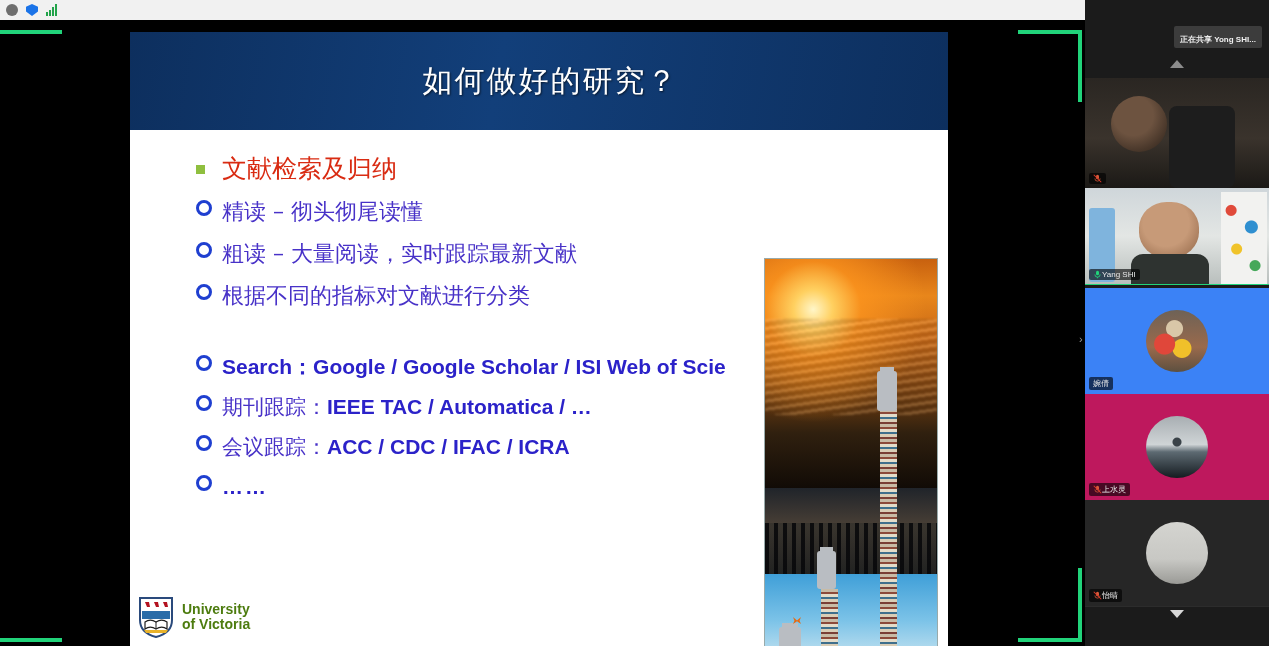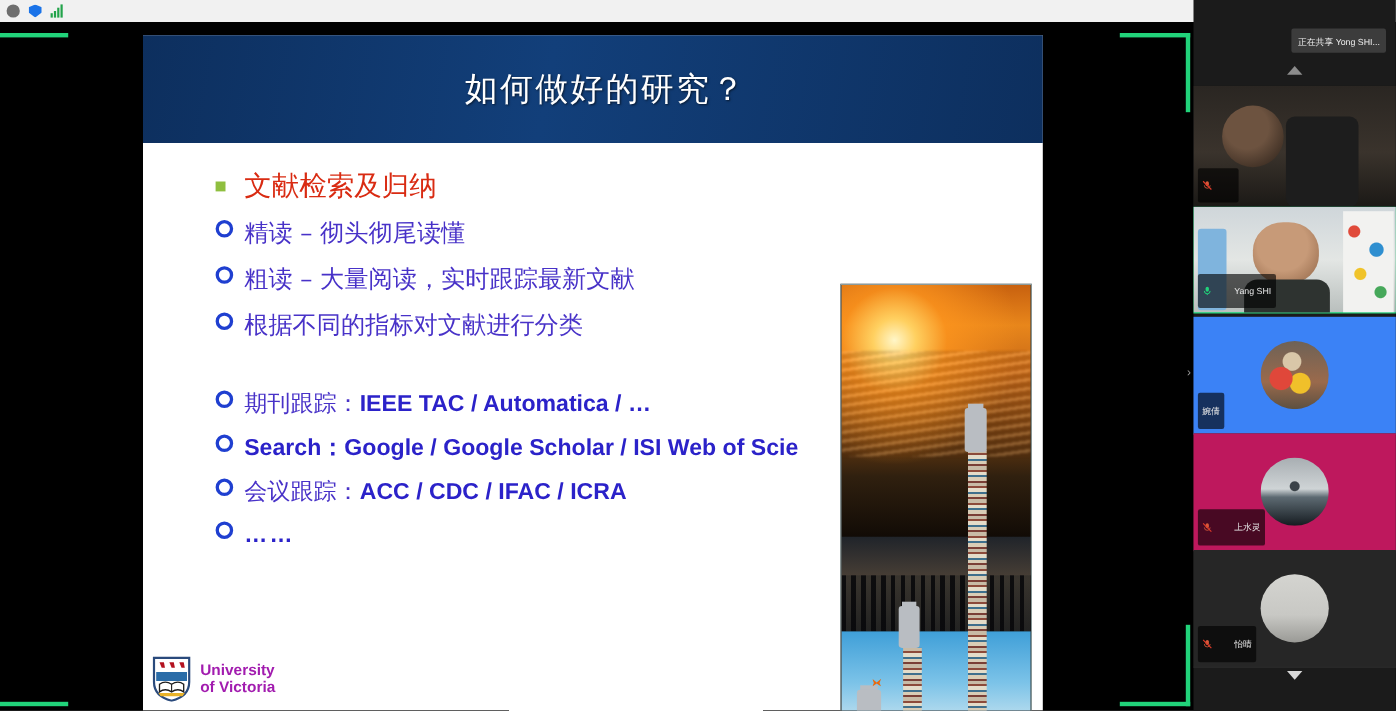--- a/index.html
+++ b/index.html
@@ -78,45 +78,45 @@
     box-shadow:0 -7px 0 -3px #b9bdc2;}
   .fig.f2{left:52px;top:292px;width:19px;height:38px;box-shadow:0 -7px 0 -3px #b9bdc2;}
   .fig.f3{left:14px;top:368px;width:22px;height:36px;box-shadow:0 -7px 0 -3px #b9bdc2;}
   .bfly{position:absolute;width:8px;height:7px;background:#e8690f;
     clip-path:polygon(50% 50%,0 0,18% 55%,0 100%,50% 62%,100% 100%,82% 55%,100% 0);}
 
   
   .uvic{position:absolute;left:8px;bottom:8px;display:flex;align-items:center;gap:8px;}
   .shield{width:36px;height:42px;}
   .uvic-txt{font-family:"Liberation Sans",sans-serif;font-weight:bold;font-size:14px;
-    line-height:15px;color:#a21caf;}
+    line-height:15px;color:#4d7c0f;}
   .caption{position:absolute;left:652px;bottom:14px;
     font-family:"DejaVu Serif","Liberation Serif",serif;font-size:15px;color:#2d2d2d;}
   .sel-overlay{position:absolute;left:706px;bottom:10px;width:50px;height:46px;
     pointer-events:none;}
 
   
   .rail{position:absolute;left:1085px;top:0;width:184px;height:646px;background:#1b1b1b;}
   .tile{position:relative;width:184px;background:#111;border-bottom:1px solid #2c2c2c;
     overflow:hidden;}
   .tile.active{outline:2px solid #21d37a;outline-offset:-2px;}
-  .namechip{position:absolute;left:4px;bottom:4px;display:flex;align-items:center;gap:20px;
-    background:rgba(0,0,0,.62);padding:11px 4px;border-radius:2px;}
+  .namechip{position:absolute;left:4px;bottom:4px;display:flex;align-items:center;gap:0;
+    background:rgba(0,0,0,.62);padding:1px 4px;border-radius:2px;}
   .namechip span{font-size:8px;color:#e8e8e8;font-family:"Liberation Sans",sans-serif;
     white-space:nowrap;}
   .mic{width:9px;height:9px;flex:0 0 auto;}
   .avatar{position:absolute;left:50%;top:50%;transform:translate(-50%,-50%);
     width:62px;height:62px;border-radius:50%;overflow:hidden;}
   .scroll-arrow{position:absolute;left:50%;transform:translateX(-50%);
     width:0;height:0;border-left:7px solid transparent;border-right:7px solid transparent;}
   .up-arrow{top:60px;border-bottom:8px solid #8c8c8c;}
   .down-arrow{bottom:28px;border-top:8px solid #d8d8d8;}
   .tooltip{position:absolute;left:89px;top:26px;background:#3c3c3c;
     padding:2px 6px;border-radius:2px;}
-  .tooltip span{font-size:8px;color:#efefef;white-space:nowrap;}
+  .tooltip span{font-size:8px;color:#efefef;white-space:nowrap;font-weight:bold;}
   .collapse{position:absolute;left:-6px;top:333px;color:#9a9a9a;font-size:11px;}
   .winbar{position:absolute;left:108px;top:0;height:20px;display:flex;align-items:center;gap:4px;}
   .winbar .pill{height:12px;background:#2f6fd0;border-radius:2px;width:54px;}
   .winbar .chip{height:12px;background:#dcdcdc;border-radius:1px;width:44px;}
   .winbar .chip2{height:12px;background:#dcdcdc;border-radius:1px;width:16px;}
 </style>
 </head>
 <body>
 
 <div id="root">
@@ -170,27 +170,27 @@
         </div>
         <div class="bl">
           <span class="mk"><i class="mk-ring"></i></span>
           <span class="t-blue">根据不同的指标对文献进行分类</span>
         </div>
 
         <div class="gap"></div>
 
         <div class="bl">
           <span class="mk"><i class="mk-ring"></i></span>
+          <span class="t-sans">Search：</span>
+            <span class="t-sans">Google / Google Scholar / ISI Web of Scie</span>
+        </div>
+        <div class="bl">
+          <span class="mk"><i class="mk-ring"></i></span>
           <span class="t-mix">期刊跟踪：</span>
             <span class="t-sans">IEEE TAC / Automatica / …</span>
-        </div>
-        <div class="bl">
-          <span class="mk"><i class="mk-ring"></i></span>
-          <span class="t-sans">Search：</span>
-            <span class="t-sans">Google / Google Scholar / ISI Web of Scie</span>
         </div>
         <div class="bl">
           <span class="mk"><i class="mk-ring"></i></span>
           <span class="t-mix">会议跟踪：</span>
             <span class="t-sans">ACC / CDC / IFAC / ICRA</span>
         </div>
         <div class="bl" style="margin-top:14px;">
           <span class="mk"><i class="mk-ring"></i></span>
           <span class="t-sans dots">……</span>
         </div>

